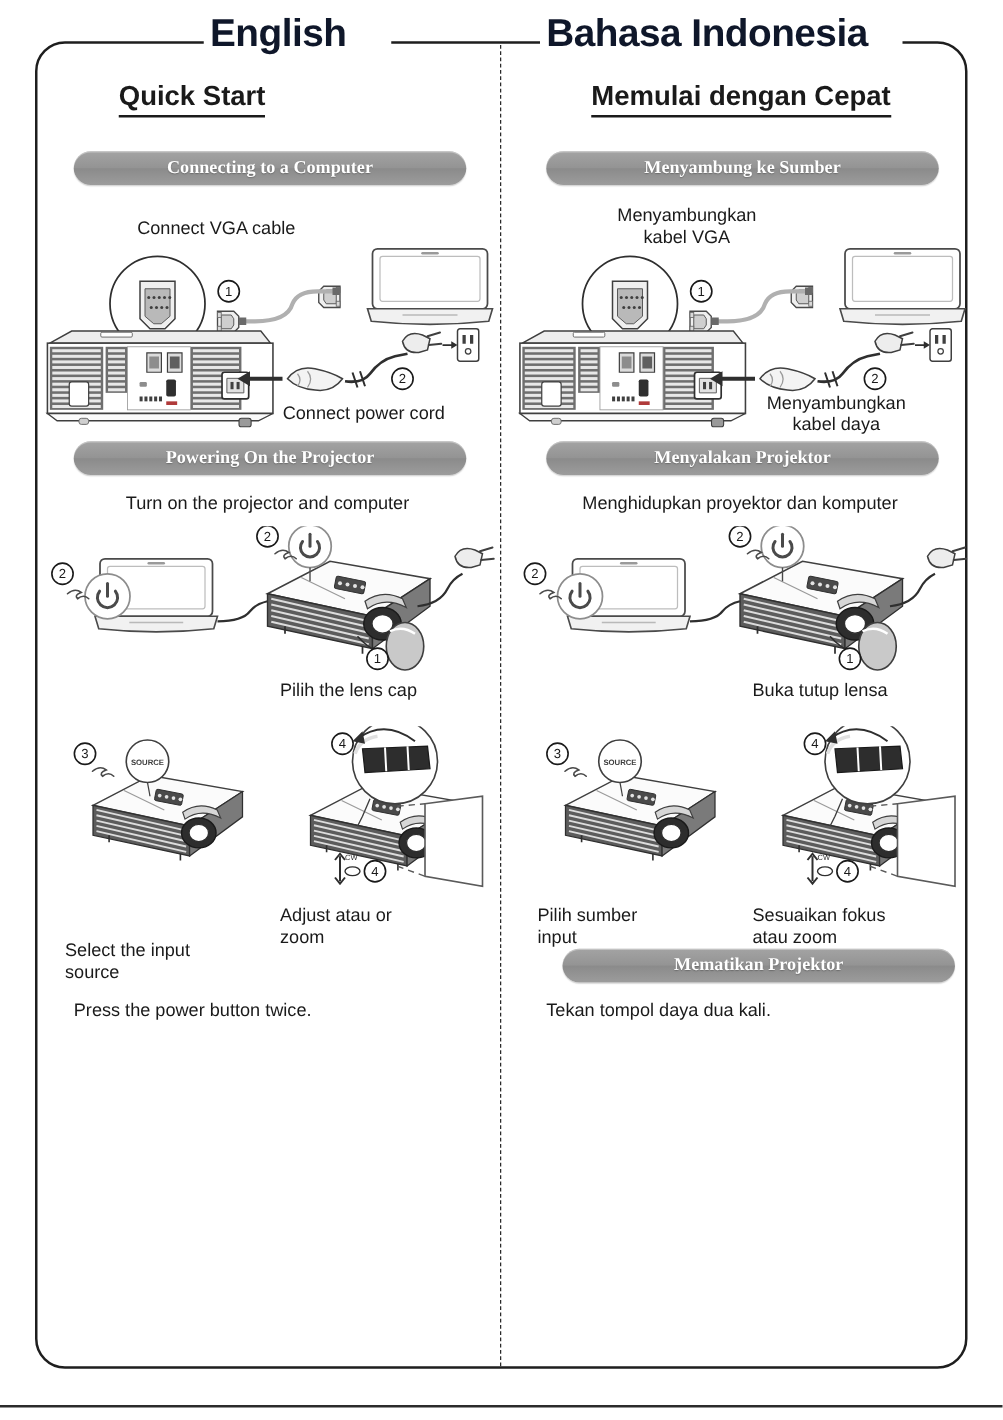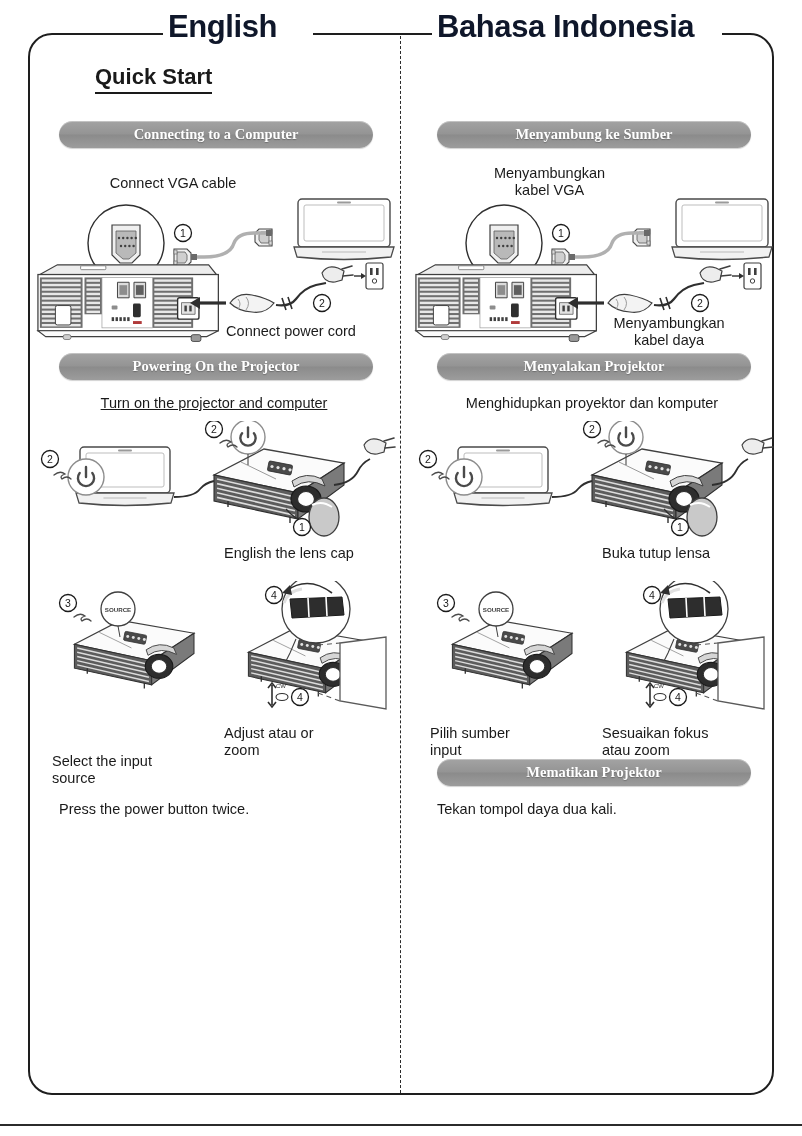--- a/index.html
+++ b/index.html
@@ -194,21 +194,21 @@
           <path d="M166,104 L156,110 L166,116 Z" fill="#2f2f2f"></path>
           <circle cx="288" cy="110" r="8.5" fill="#fff" stroke="#1a1a1a" stroke-width="1.3"></circle>
           <text x="288" y="113.6" font-size="10.5" fill="#1a1a1a" text-anchor="middle" font-family="&quot;Liberation Sans&quot;, sans-serif" font-weight="normal">2</text>
         </svg>
       </div>
 
     <div class="cap c" style="left:168px;top:290px;width:190px;">Connect power cord</div>
 
     <div class="pill" style="left:31px;top:320px;width:314px;text-align:center;">Powering On the Projector</div>
 
-    <div class="cap c" style="left:16px;top:362px;width:340px;text-decoration:underline;">Turn on the projector and computer</div>
+    <div class="cap c" style="left:16px;top:362px;width:340px;">Turn on the projector and computer</div>
 
     <div class="ill" id="ill-en-poweron" style="left:6px;top:388px;">
         <svg width="368" height="130" viewBox="0 0 368 130">
           <g transform="translate(42,26)">
             <rect x="4" y="0" width="90" height="46" rx="4" fill="#fff" stroke="#4a4a4a" stroke-width="1.4"></rect>
             <rect x="10" y="6" width="78" height="34" rx="2" fill="#fff" stroke="#bdbdbd" stroke-width="1"></rect>
             <rect x="42" y="2.5" width="14" height="2" rx="1" fill="#9a9a9a"></rect>
             <path d="M0,46 L98,46 L95,56 Q49,61 3,56 Z" fill="#f1f1f1" stroke="#4a4a4a" stroke-width="1.3"></path>
             <path d="M27.44,51 L70.56,51" stroke="#b9b9b9" stroke-width="1.2" fill="none"></path>
           </g>
@@ -253,21 +253,21 @@
             <path d="M20,2 L30,-1 M21,9 L31,8" stroke="#3f3f3f" stroke-width="1.6" stroke-linecap="round"></path>
           </g>
           <ellipse cx="290" cy="96" rx="15" ry="19" fill="#c9c9c9" stroke="#3f3f3f" stroke-width="1.3"></ellipse>
           <path d="M278,84 q10,-5 20,2" fill="none" stroke="#fff" stroke-width="2"></path>
           <path d="M252,88 q8,9 16,12" fill="none" stroke="#2f2f2f" stroke-width="1.2"></path>
           <circle cx="268" cy="106" r="8.5" fill="#fff" stroke="#1a1a1a" stroke-width="1.3"></circle>
           <text x="268" y="109.6" font-size="10.5" fill="#1a1a1a" text-anchor="middle" font-family="&quot;Liberation Sans&quot;, sans-serif" font-weight="normal">1</text>
         </svg>
       </div>
 
-    <div class="cap" style="left:196px;top:512px;width:180px;">English the lens cap</div>
+    <div class="cap" style="left:196px;top:512px;width:180px;">Pilih the lens cap</div>
 
     <div class="ill" id="ill-en-source" style="left:6px;top:548px;">
         <svg width="368" height="150" viewBox="0 0 368 150">
           <g transform="translate(22,32) scale(0.92)">
             <path d="M20,34 L70,8 L150,22 L104,52 Z" fill="#fbfbfb" stroke="#3f3f3f" stroke-width="1.3"></path>
             <path d="M47,21 L82,38" stroke="#9a9a9a" stroke-width="1" fill="none"></path>
             <path d="M20,34 L104,52 L104,78 L20,60 Z" fill="#5c5c5c" stroke="#2f2f2f" stroke-width="1.1"></path>
             <path d="M23,38 L101,56" stroke="#dcdcdc" stroke-width="1.6" fill="none"></path>
             <path d="M23,42.6 L101,60.6" stroke="#dcdcdc" stroke-width="1.6" fill="none"></path>
             <path d="M23,47.2 L101,65.2" stroke="#dcdcdc" stroke-width="1.6" fill="none"></path>
@@ -336,20 +336,21 @@
 
     <div class="cap" style="left:196px;top:692px;width:160px;white-space:pre-line;">Adjust atau or
 zoom</div>
 
 
     <div class="cap" style="left:31px;top:768px;width:330px;">Press the power button twice.</div>
   </div>
 
   <div class="col" id="col-id">
 
+    <div class="h1" style="left:35px;top:31px;">Memulai dengan Cepat</div>
 
     <div class="pill" style="left:35px;top:88px;width:314px;">Menyambung ke Sumber</div>
 
     <div class="cap c" style="left:30px;top:132px;width:235px;white-space:pre-line;">Menyambungkan
 kabel VGA</div>
 
     <div class="ill" id="ill-id-connect" style="left:10px;top:160px;">
         <svg width="368" height="150" viewBox="0 0 368 150">
           <g transform="translate(260,6)">
             <rect x="4" y="0" width="92" height="48" rx="4" fill="#fff" stroke="#4a4a4a" stroke-width="1.4"></rect>
@@ -608,17 +609,17 @@
           <path d="M284,64 L306,62 M284,112 L306,120" fill="none" stroke="#5a5a5a" stroke-width="1.1" stroke-dasharray="5 4"></path>
         </svg>
       </div>
 
     <div class="cap" style="left:28px;top:692px;width:150px;white-space:pre-line;">Pilih sumber
 input</div>
 
     <div class="cap" style="left:200px;top:692px;width:165px;white-space:pre-line;">Sesuaikan fokus
 atau zoom</div>
 
-    <div class="pill" style="left:35px;top:726px;width:314px;">Mematikan Projektor</div>
+    <div class="pill" style="left:48px;top:726px;width:314px;">Mematikan Projektor</div>
 
     <div class="cap" style="left:35px;top:768px;width:330px;">Tekan tompol daya dua kali.</div>
   </div>
 </div>
 
 </body></html>

